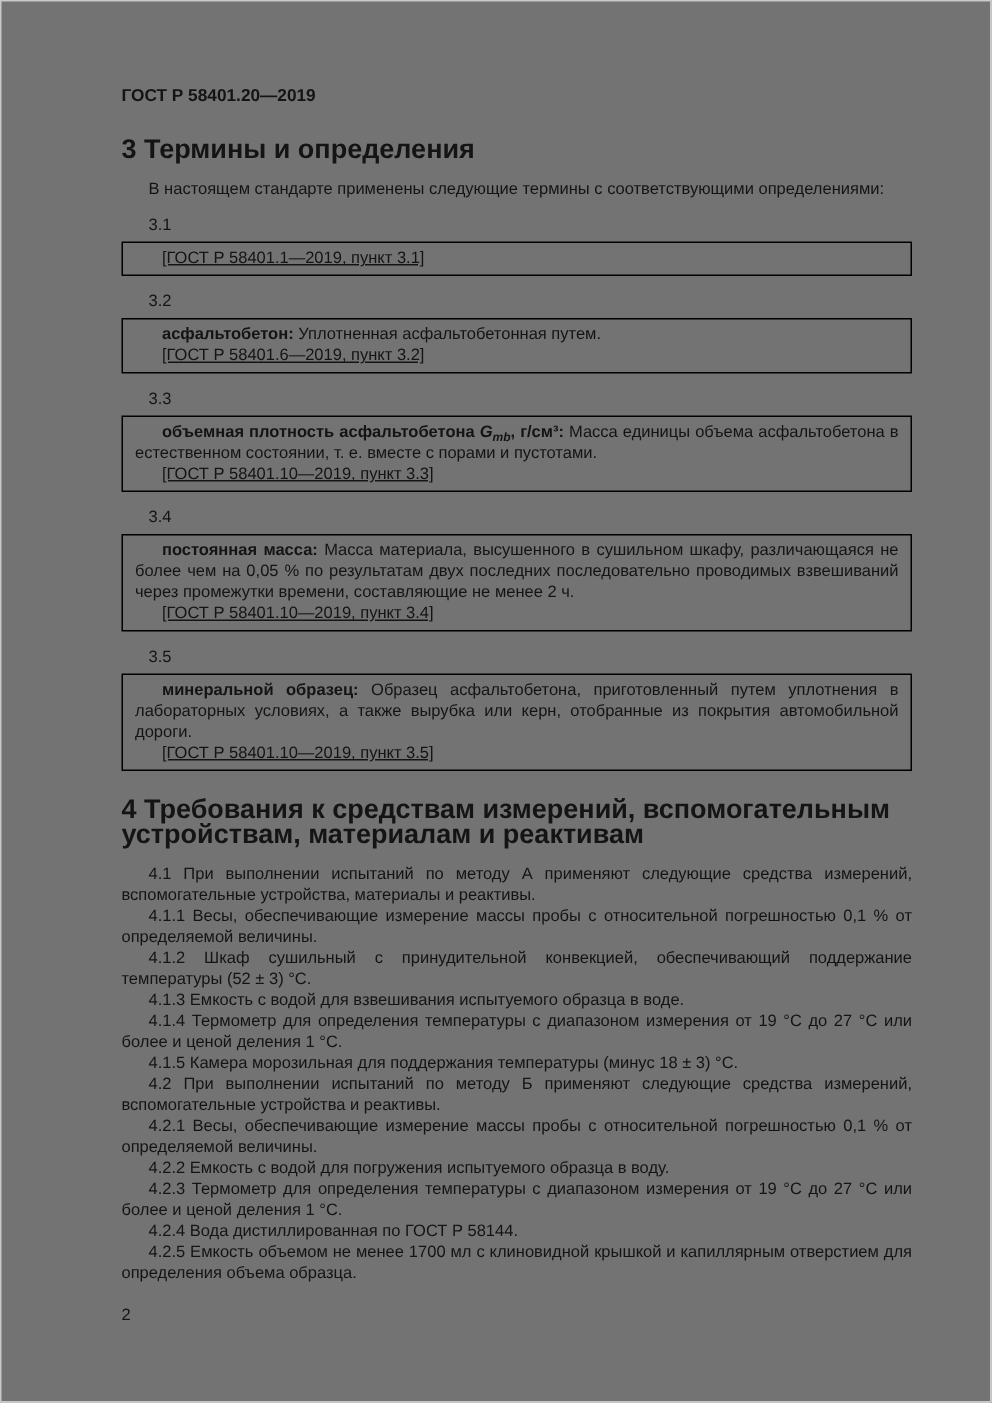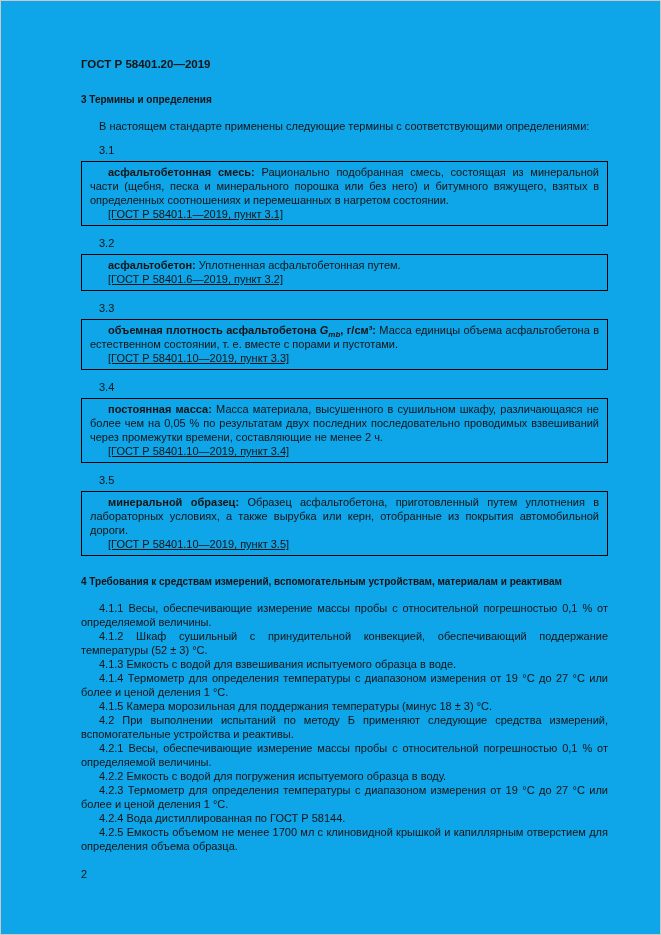--- a/index.html
+++ b/index.html
@@ -4,36 +4,36 @@
 <style>
   html, body {
     margin: 0;
     padding: 0;
     background: #ffffff;
   }
   .page {
     width: 661px;
     height: 935px;
     box-sizing: border-box;
-    background: #0ea5e9;
+    background: #737373;
     border: 1px solid #c9c9c9;
     padding: 56px 52px 28px 80px;
     font-family: "Liberation Sans", sans-serif;
     font-size: 11px;
     line-height: 14px;
     color: #141414;
     overflow: hidden;
   }
   .doc-header {
     font-weight: bold;
     font-size: 11.5px;
     margin-bottom: 20px;
   }
   .sec-title {
-    font-size: 10px;
+    font-size: 18px;
     font-weight: bold;
     line-height: 17px;
     margin: 0 0 11px 0;
   }
   .sec-title.s4 {
     margin-top: 17px;
     margin-bottom: 11px;
   }
   p {
     margin: 0;
@@ -73,21 +73,20 @@
 <div class="page">
 
   <div class="doc-header">ГОСТ Р 58401.20—2019</div>
 
   <h1 class="sec-title">3 Термины и определения</h1>
 
   <p class="indent">В настоящем стандарте применены следующие термины с соответствующими определениями:</p>
 
   <p class="term-num">3.1</p>
   <div class="defbox">
-    <p class="indent"><b>асфальтобетонная смесь:</b> <span>Рационально подобранная смесь, состоящая из минеральной части (щебня, песка и минерального порошка или без него) и битумного вяжущего, взятых в определенных соотношениях и перемешанных в нагретом состоянии.</span></p>
     <p class="indent source">[ГОСТ Р 58401.1—2019, пункт 3.1]</p>
   </div>
 
   <p class="term-num">3.2</p>
   <div class="defbox">
     <p class="indent"><b>асфальтобетон:</b> <span>Уплотненная асфальтобетонная путем.</span></p>
     <p class="indent source">[ГОСТ Р 58401.6—2019, пункт 3.2]</p>
   </div>
 
   <p class="term-num">3.3</p>
@@ -103,20 +102,21 @@
   </div>
 
   <p class="term-num">3.5</p>
   <div class="defbox">
     <p class="indent"><b>минеральной образец:</b> <span>Образец асфальтобетона, приготовленный путем уплотнения в лабораторных условиях, а также вырубка или керн, отобранные из покрытия автомобильной дороги.</span></p>
     <p class="indent source">[ГОСТ Р 58401.10—2019, пункт 3.5]</p>
   </div>
 
   <h1 class="sec-title s4">4 Требования к средствам измерений, вспомогательным устройствам, материалам и реактивам</h1>
 
+  <p class="indent">4.1 При выполнении испытаний по методу А применяют следующие средства измерений, вспомогательные устройства, материалы и реактивы.</p>
   <p class="indent">4.1.1 Весы, обеспечивающие измерение массы пробы с относительной погрешностью 0,1 % от определяемой величины.</p>
   <p class="indent">4.1.2 Шкаф сушильный с принудительной конвекцией, обеспечивающий поддержание температуры (52 ± 3) °С.</p>
   <p class="indent">4.1.3 Емкость с водой для взвешивания испытуемого образца в воде.</p>
   <p class="indent">4.1.4 Термометр для определения температуры с диапазоном измерения от 19 °С до 27 °С или более и ценой деления 1 °С.</p>
   <p class="indent">4.1.5 Камера морозильная для поддержания температуры (минус 18 ± 3) °С.</p>
   <p class="indent">4.2 При выполнении испытаний по методу Б применяют следующие средства измерений, вспомогательные устройства и реактивы.</p>
   <p class="indent">4.2.1 Весы, обеспечивающие измерение массы пробы с относительной погрешностью 0,1 % от определяемой величины.</p>
   <p class="indent">4.2.2 Емкость с водой для погружения испытуемого образца в воду.</p>
   <p class="indent">4.2.3 Термометр для определения температуры с диапазоном измерения от 19 °С до 27 °С или более и ценой деления 1 °С.</p>
   <p class="indent">4.2.4 Вода дистиллированная по ГОСТ Р 58144.</p>

